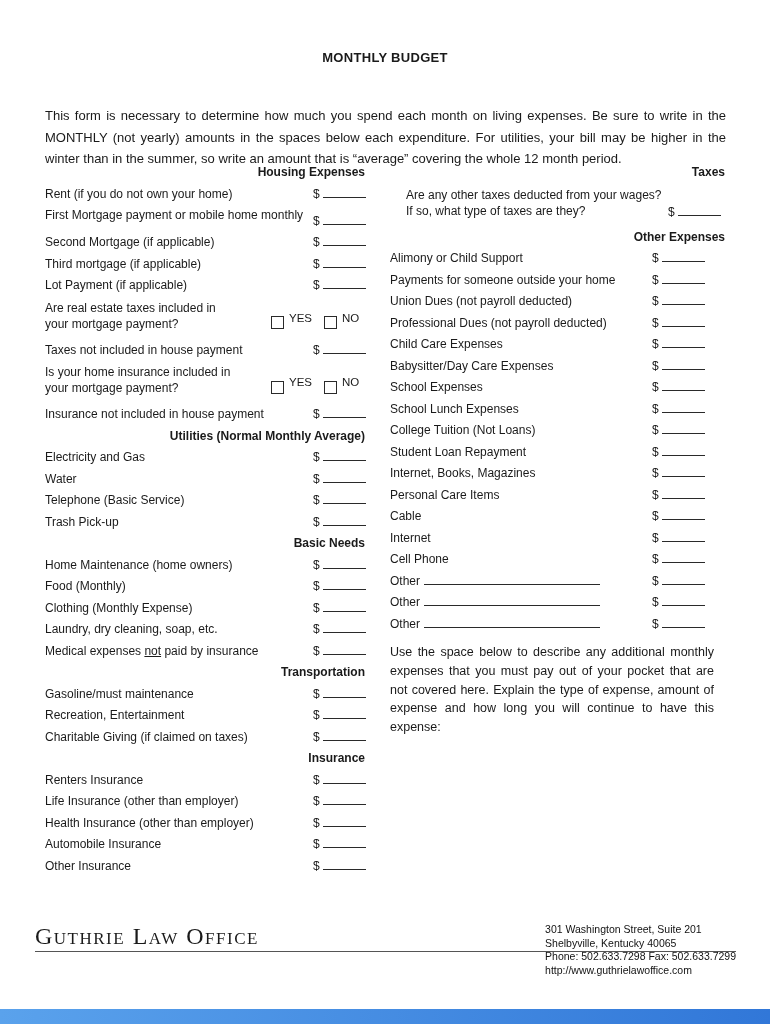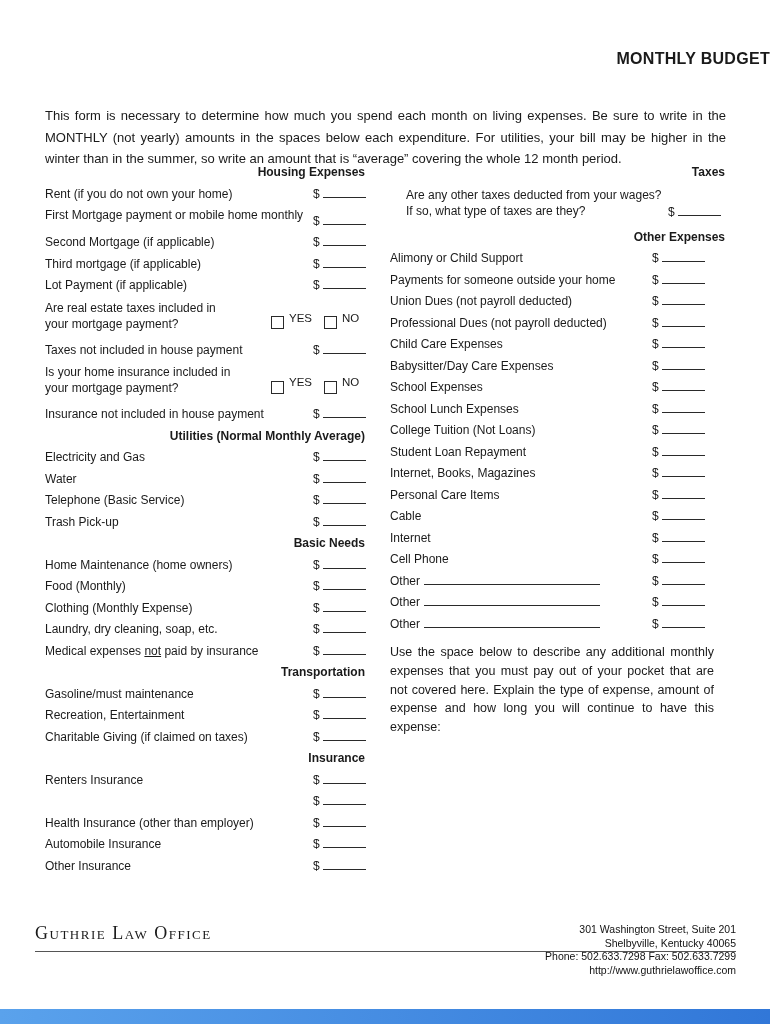--- a/index.html
+++ b/index.html
@@ -10,22 +10,22 @@
     height: 1024px;
     background: #ffffff;
     font-family: "Liberation Sans", sans-serif;
     color: #1a1a1a;
     overflow: hidden;
   }
   .title {
     position: absolute;
     top: 50px; left: 0;
     width: 100%;
-    text-align: right;
-    font-size: 16px;
+    text-align: center;
+    font-size: 13px;
     font-weight: 700;
     letter-spacing: .3px;
   }
   .intro {
     position: absolute;
     top: 105px; left: 45px;
     width: 681px;
     font-size: 13px;
     line-height: 21.5px;
     text-align: justify;
@@ -95,34 +95,34 @@
     font-size: 12.5px;
     line-height: 18.8px;
     text-align: justify;
   }
 
   .footer-brand {
     position: absolute;
     left: 35px; top: 923px;
     font-family: "Liberation Serif", serif;
     font-variant: small-caps;
-    font-size: 18px;
+    font-size: 24px;
     letter-spacing: 1.5px;
     color: #1a1a1a;
   }
   .footer-rule {
     position: absolute;
     left: 35px; top: 951px;
     width: 701px;
     border-top: 1px solid #555;
   }
   .footer-address {
     position: absolute;
     right: 34px; top: 923px;
-    text-align: right;
+    text-align: left;
     font-size: 10.5px;
     line-height: 13.5px;
     color: #111;
   }
   .bottom-bar {
     position: absolute;
     left: 0; bottom: 0;
     width: 100%; height: 15px;
     background: linear-gradient(90deg, #5aa2ec, #3177d8);
   }
@@ -167,21 +167,21 @@
         <div class="row amount"><span class="lbl">Food (Monthly)</span><span class="amt"><span class="dollar">$</span><span class="blank"></span></span></div>
         <div class="row amount"><span class="lbl">Clothing (Monthly Expense)</span><span class="amt"><span class="dollar">$</span><span class="blank"></span></span></div>
         <div class="row amount"><span class="lbl">Laundry, dry cleaning, soap, etc.</span><span class="amt"><span class="dollar">$</span><span class="blank"></span></span></div>
         <div class="row amount"><span class="lbl">Medical expenses <u>not</u> paid by insurance</span><span class="amt"><span class="dollar">$</span><span class="blank"></span></span></div>
         <div class="sec-heading">Transportation</div>
         <div class="row amount"><span class="lbl">Gasoline/must maintenance</span><span class="amt"><span class="dollar">$</span><span class="blank"></span></span></div>
         <div class="row amount"><span class="lbl">Recreation, Entertainment</span><span class="amt"><span class="dollar">$</span><span class="blank"></span></span></div>
         <div class="row amount"><span class="lbl">Charitable Giving (if claimed on taxes)</span><span class="amt"><span class="dollar">$</span><span class="blank"></span></span></div>
         <div class="sec-heading">Insurance</div>
         <div class="row amount"><span class="lbl">Renters Insurance</span><span class="amt"><span class="dollar">$</span><span class="blank"></span></span></div>
-        <div class="row amount"><span class="amt"><span class="dollar">$</span><span class="blank"></span></span></div>
+        <div class="row amount"><span class="lbl">Life Insurance (other than employer)</span><span class="amt"><span class="dollar">$</span><span class="blank"></span></span></div>
         <div class="row amount"><span class="lbl">Health Insurance (other than employer)</span><span class="amt"><span class="dollar">$</span><span class="blank"></span></span></div>
         <div class="row amount"><span class="lbl">Automobile Insurance</span><span class="amt"><span class="dollar">$</span><span class="blank"></span></span></div>
         <div class="row amount"><span class="lbl">Other Insurance</span><span class="amt"><span class="dollar">$</span><span class="blank"></span></span></div>
       </div>
     <div class="col right" id="col-right">
         <div class="sec-heading">Taxes</div>
         <div class="row question_amount"><span class="lbl">Are any other taxes deducted from your wages?<br>If so, what type of taxes are they?</span><span class="amt"><span class="dollar">$</span><span class="blank"></span></span></div>
         <div class="sec-heading">Other Expenses</div>
         <div class="row amount"><span class="lbl">Alimony or Child Support</span><span class="amt"><span class="dollar">$</span><span class="blank"></span></span></div>
         <div class="row amount"><span class="lbl">Payments for someone outside your home</span><span class="amt"><span class="dollar">$</span><span class="blank"></span></span></div>

